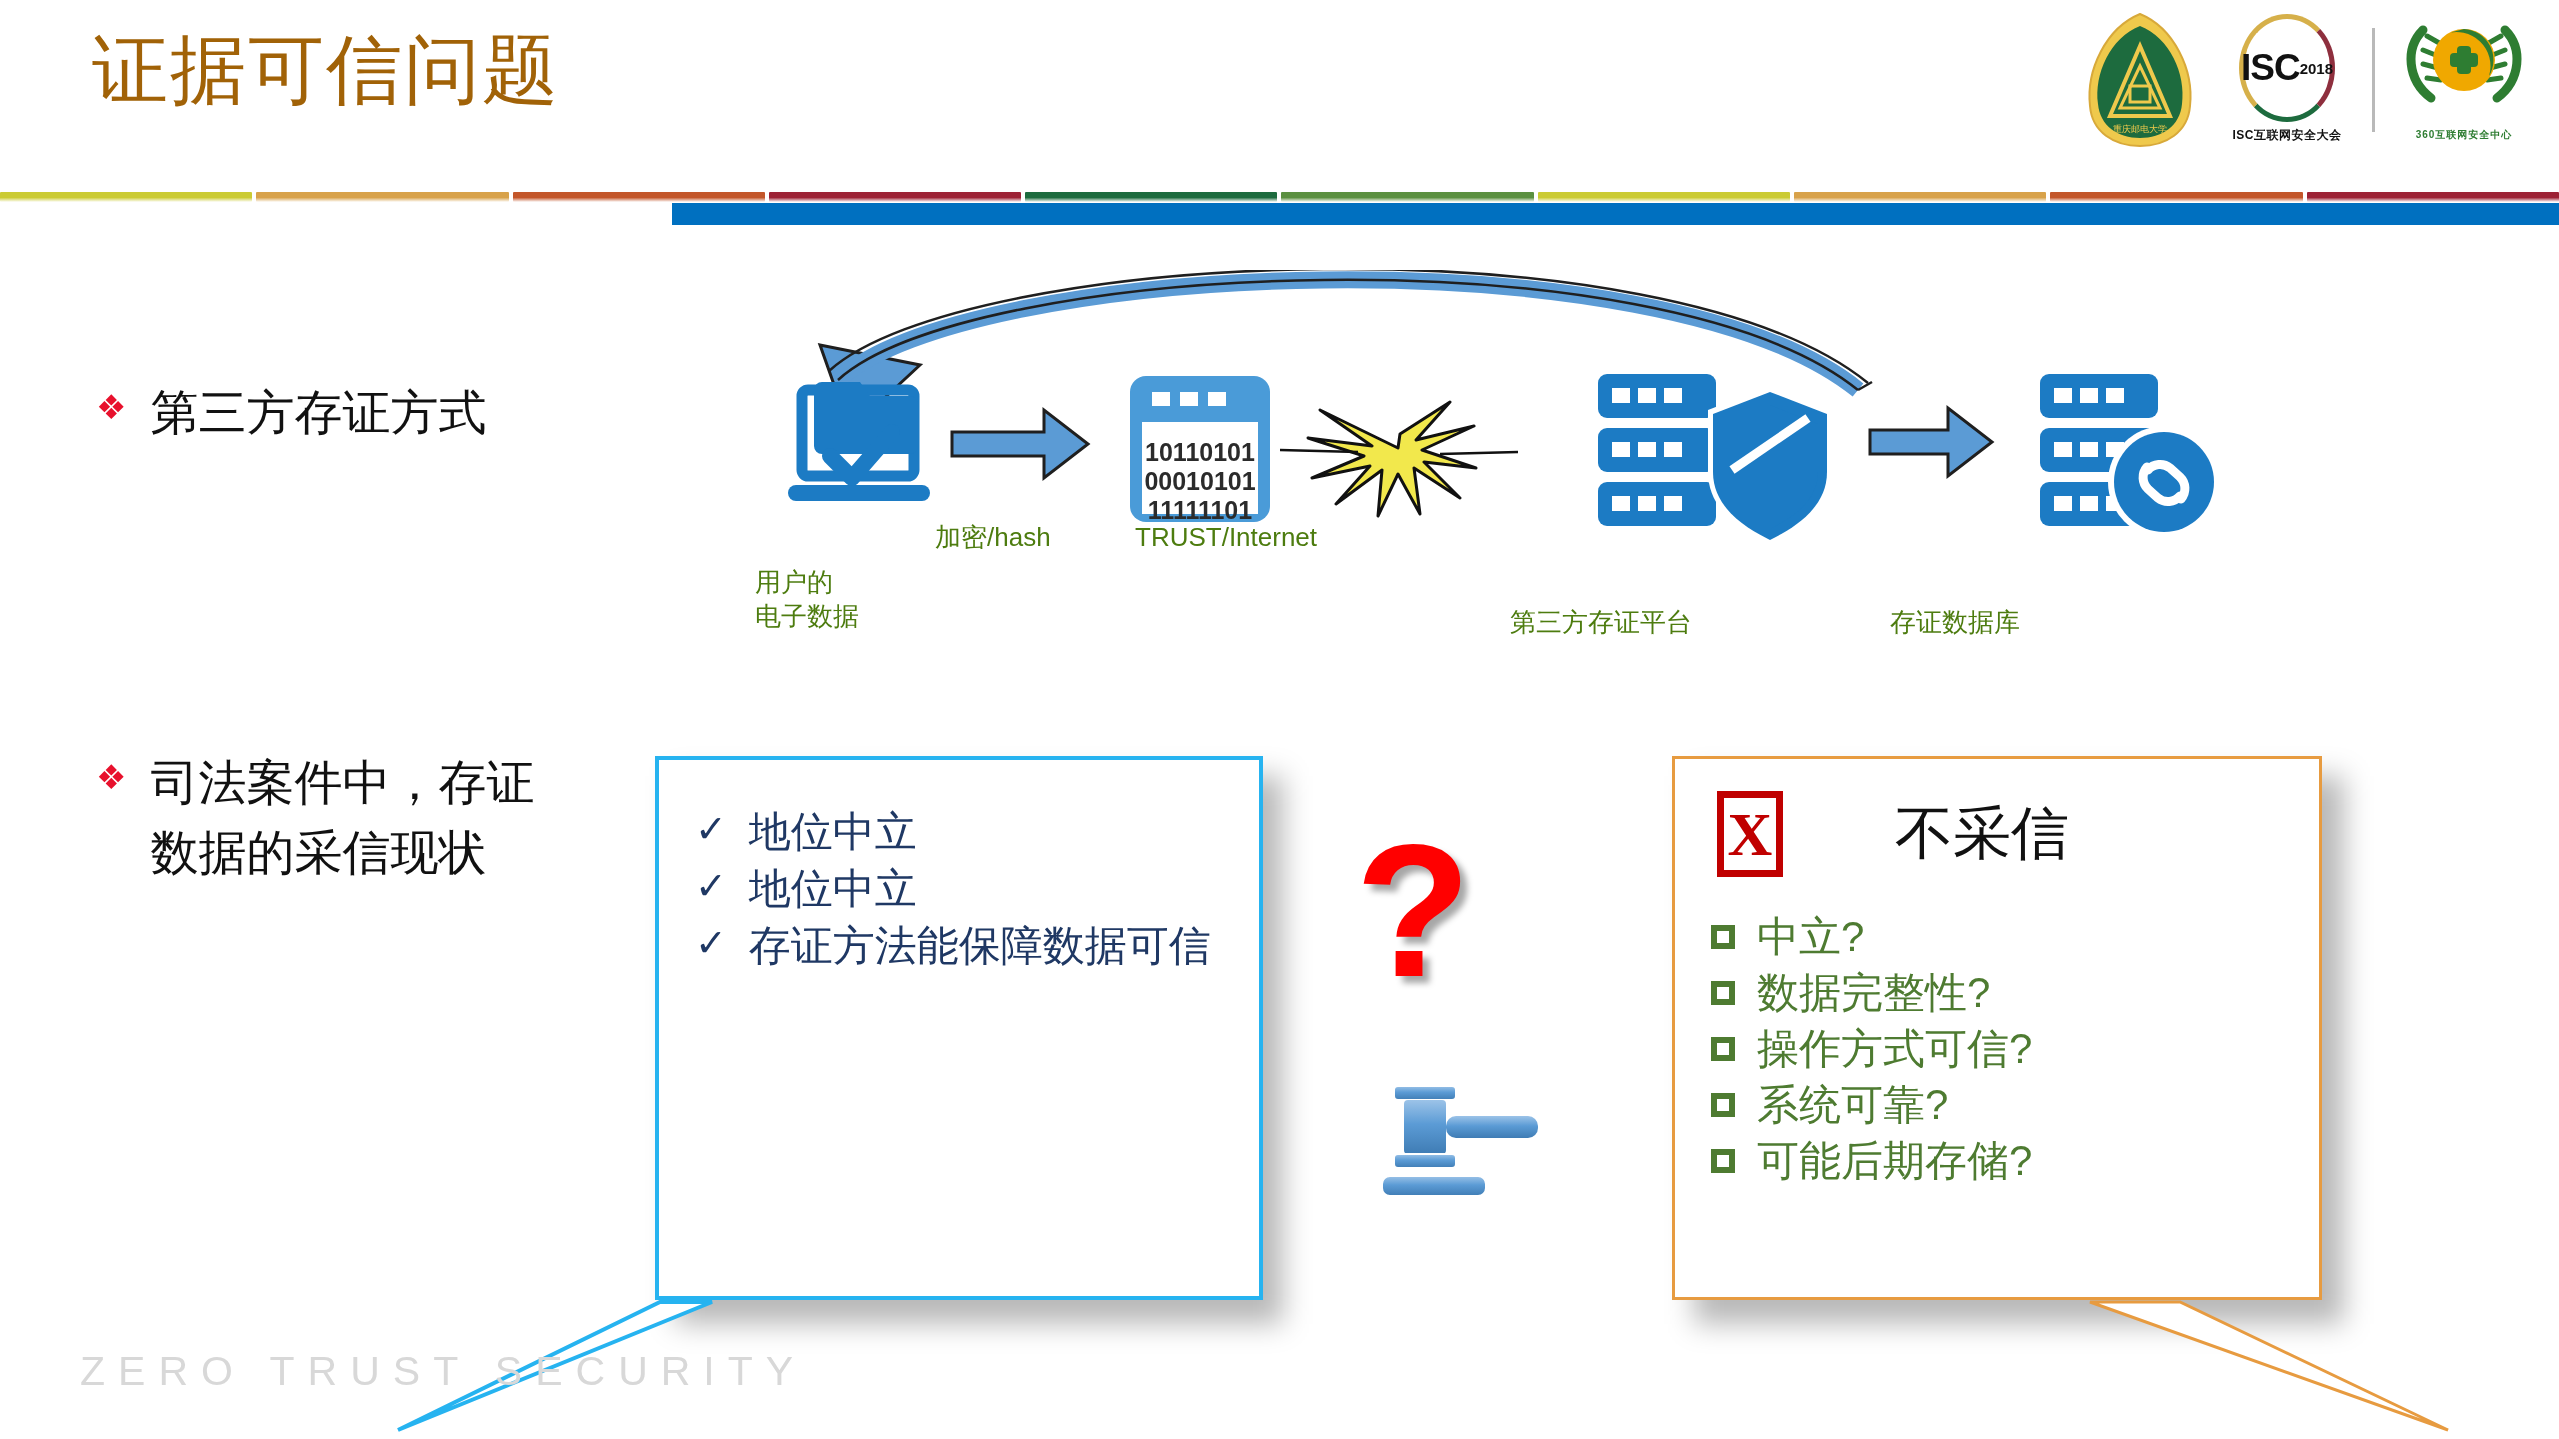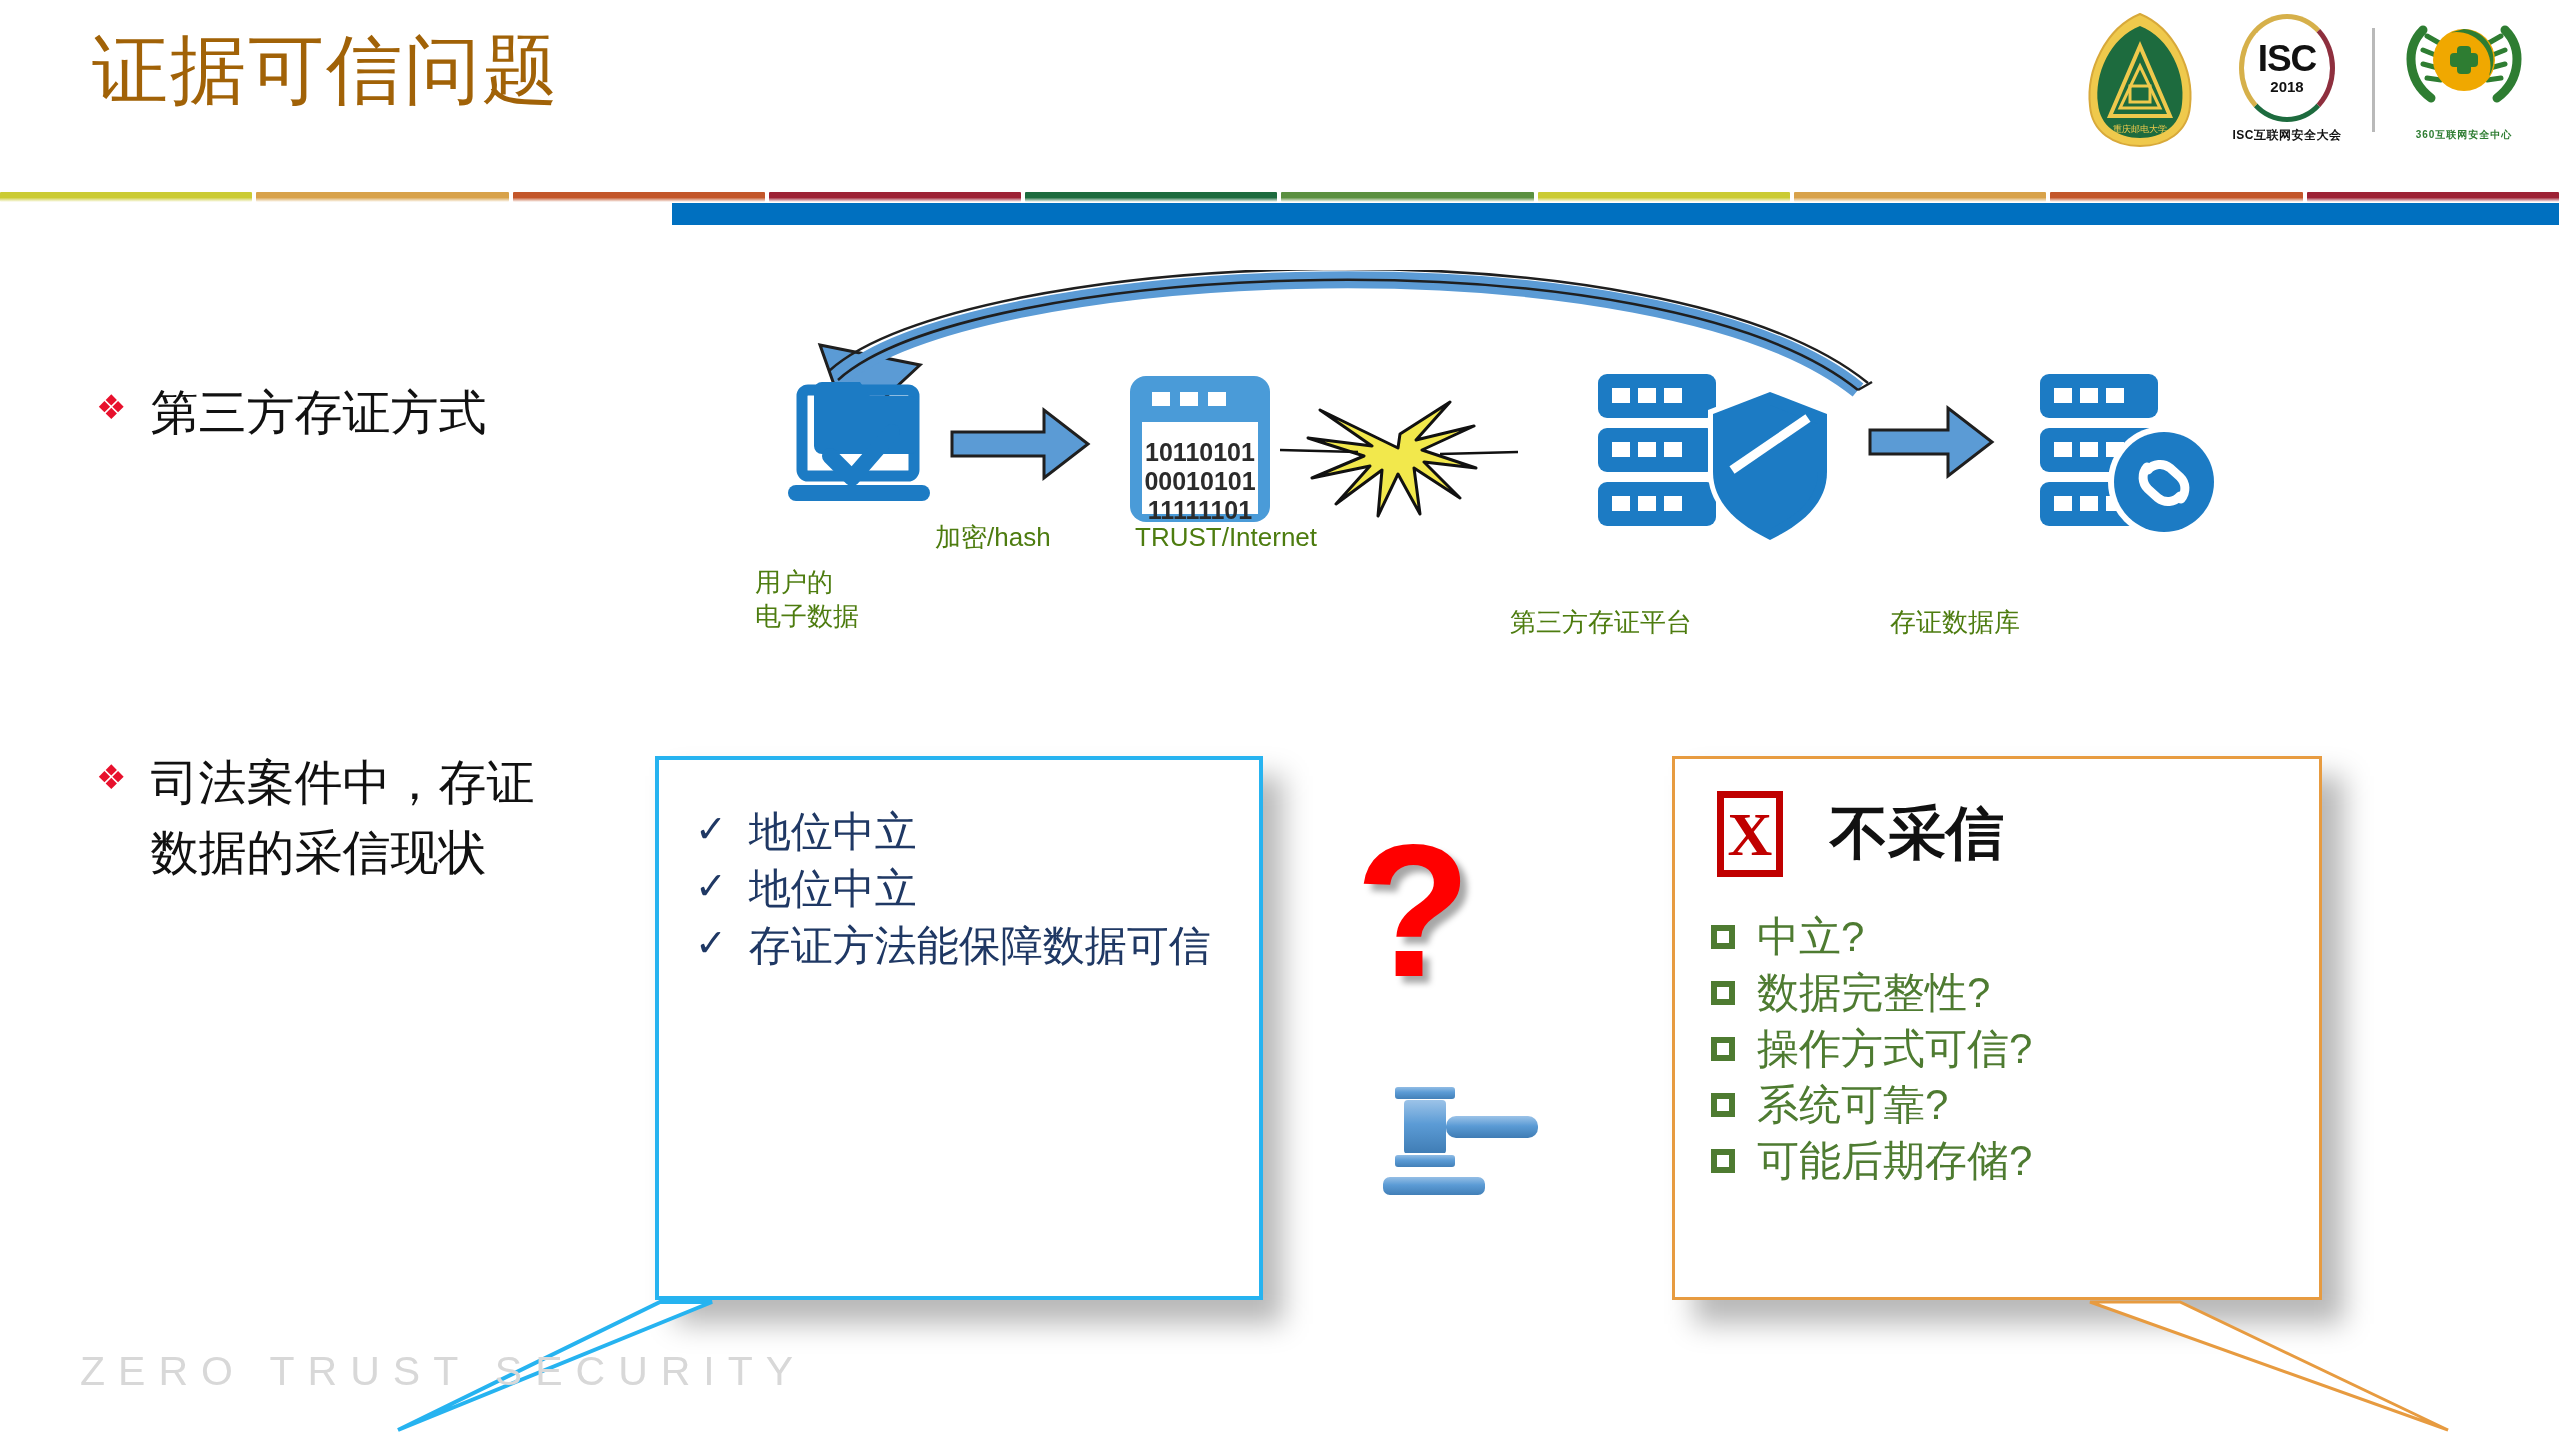--- a/index.html
+++ b/index.html
@@ -34,21 +34,21 @@
   .logos { position:absolute; right:20px; top:10px; display:flex; align-items:center; gap:14px; }
   .logo-cqupt { width:124px; height:140px; position:relative; }
   .logo-isc { width:142px; height:140px; position:relative; text-align:center; }
   .logo-divider { width:3px; height:104px; background:#b9b9b9; }
   .logo-360 { width:150px; height:140px; position:relative; text-align:center; }
   .isc-oval {
     width:96px; height:108px; margin:4px auto 0;
     border:5px solid; border-radius:50%;
     border-top-color:#d6b04a; border-right-color:#8e2f3e;
     border-bottom-color:#1d6b3e; border-left-color:#d6b04a;
-    display:flex; flex-direction:column; align-items:center; justify-content:center;
+    display:flex; flex-direction:row; align-items:center; justify-content:center;
   }
   .isc-text { font-size:37px; font-weight:bold; color:#111; line-height:0.95; letter-spacing:-1px; }
   .isc-year { font-size:15px; font-weight:bold; color:#111; margin-top:1px; }
   .isc-caption { font-size:12px; font-weight:bold; color:#111; margin-top:5px; letter-spacing:0.5px; }
   .logo360-caption { font-size:10px; font-weight:bold; color:#2e7d32; margin-top:2px; letter-spacing:1px; }
 
   
   .bullet-block { position:absolute; display:flex; align-items:flex-start; }
   .bullet-mark {
     color:#E8112D; font-size:34px; line-height:1; margin-right:24px; margin-top:12px;
@@ -94,21 +94,21 @@
     width:30px; height:56px; border:solid #5B9BD5;
     border-width:0 11px 11px 0; transform:rotate(40deg);
   }
   .x-box {
     width:66px; height:86px; border:7px solid #C00000; position:relative; flex:0 0 auto;
     display:flex; align-items:center; justify-content:center;
     font-size:62px; font-weight:bold; color:#C00000; line-height:1;
     font-family:"Liberation Serif", serif;
   }
   .bubble-title { font-size:58px; color:#111; margin-left:78px; white-space:nowrap; }
-  #bubble-no .bubble-title { margin-left:47px;font-weight:bold; }
+  #bubble-no .bubble-title { margin-left:112px; }
 
   .bubble-list { padding:46px 0 0 36px; }
   .bubble-list li { list-style:none; display:flex; align-items:flex-start; margin-bottom:4px; }
   .li-mark { flex:0 0 auto; margin-right:22px; }
 
   .tick { font-size:38px; color:#1F3864; line-height:1.25; }
   .yes-text { font-size:42px; color:#1F3864; line-height:1.26; max-width:470px; }
 
   .sq {
     width:24px; height:24px; border:6px solid #4E7B31; margin-top:14px; display:inline-block;

